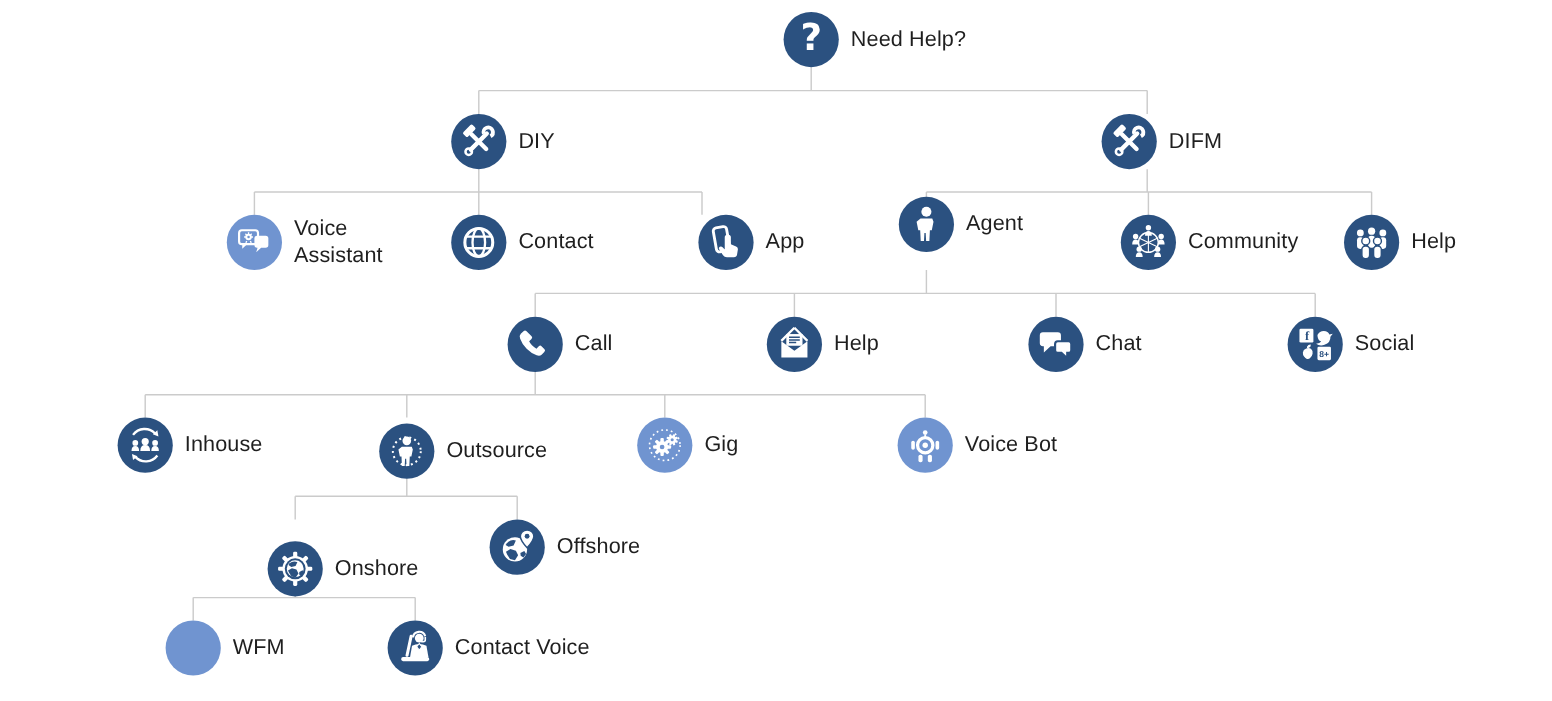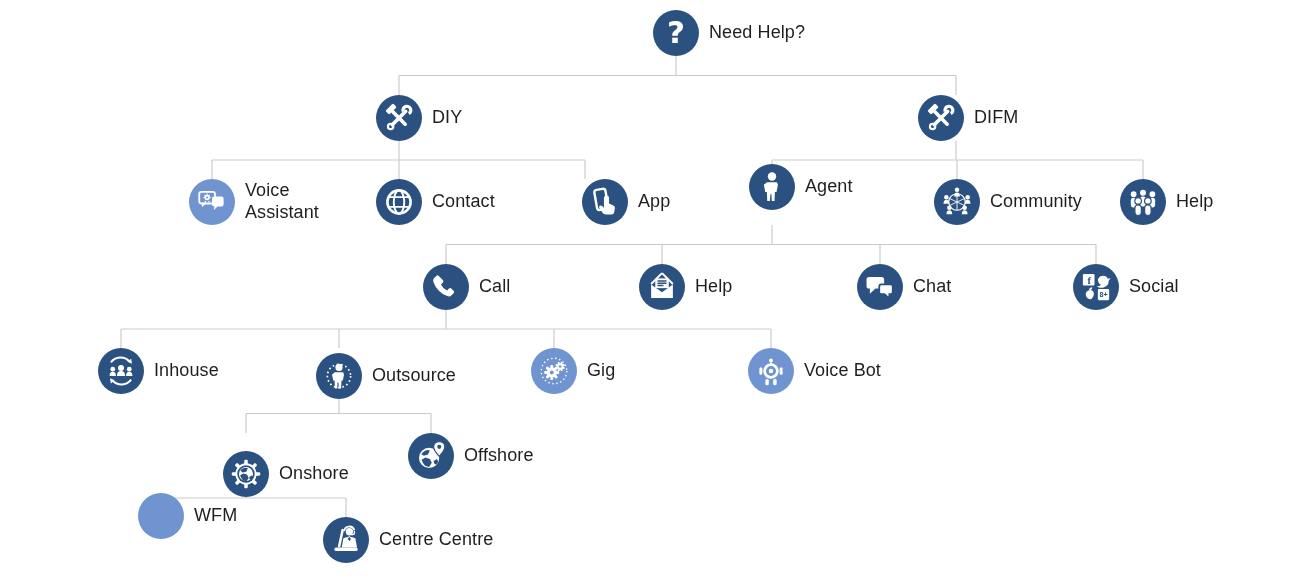--- a/index.html
+++ b/index.html
@@ -348,34 +348,34 @@
               <path d="M12.5 19.5 q5-5 10-3 l-2.5 5.5 -5.5 1.5 -3.4-2 z" fill="#2B5180"></path>
               <path d="M11.5 29 l5-3 6 2 2.5 5 -3.5 5.5 -5.5-1.5 -3-4.5 z" fill="#2B5180"></path>
               <path d="M27.5 30.5 l4.4-2.4 2 3.4 -3 4 -3-2 z" fill="#2B5180"></path>
               <path d="M35 5 c-4.6 0 -7.5 3.1 -7.5 6.8 c0 4.8 7.5 12.7 7.5 12.7 s7.5-7.9 7.5-12.7 c0-3.7 -2.9-6.8 -7.5-6.8 z" fill="#fff" stroke="#2B5180" stroke-width="1.6"></path>
               <circle cx="35" cy="11.8" r="2.7" fill="#2B5180"></circle>
             </svg>
           </span>
         </div>
         <div class="label">Offshore</div>
       </div>
-      <div class="node" style="left: 138px; top: 493px; text-align: right;">
+      <div class="node" style="left: 138px; top: 517px; text-align: right;">
         <div class="circle" style="background: rgb(112, 148, 208);"></div>
         <div class="label">WFM</div>
       </div>
       <div class="node" style="left: 323px; top: 517px;">
         <div class="circle" style="background: rgb(43, 81, 128);">
           <span class="ic">
             <svg viewBox="0 0 48 48">
               <rect x="15.5" y="9" width="3.4" height="25" rx="1.4" fill="#fff" transform="rotate(12 17.2 21.5)"></rect>
               <path d="M21.5 12.2 a7 7 0 0 1 13.6-1.4" fill="none" stroke="#fff" stroke-width="2.4"></path>
               <circle cx="28.5" cy="13" r="4.9" fill="#fff"></circle>
               <path d="M35.2 11.5 v3.2 q0 2.2 -2.2 2.2 h-2.4" fill="none" stroke="#fff" stroke-width="1.8"></path>
               <path d="M20.5 21.5 q8-4 16 0 l2.2 12.5 h-20.4 z" fill="#fff"></path>
               <path d="M28.5 19 l-2.8 3.6 2.8 3.6 2.8-3.6 z" fill="#2B5180" stroke="#fff" stroke-width="1.2"></path>
               <rect x="8.5" y="34" width="31" height="4.6" rx="2" fill="#fff"></rect>
             </svg>
           </span>
         </div>
-        <div class="label">Centre Centre</div>
+        <div class="label">Contact Voice</div>
       </div>
     </div>
 </div>
 
 </body></html>

